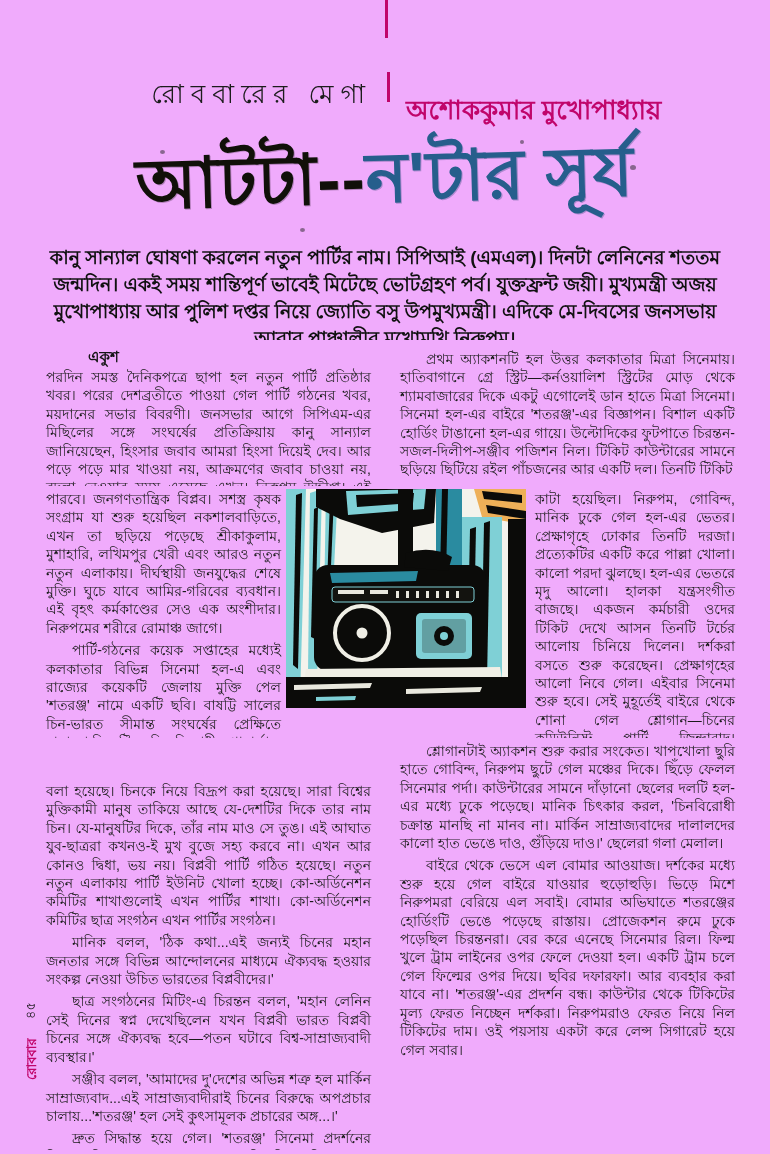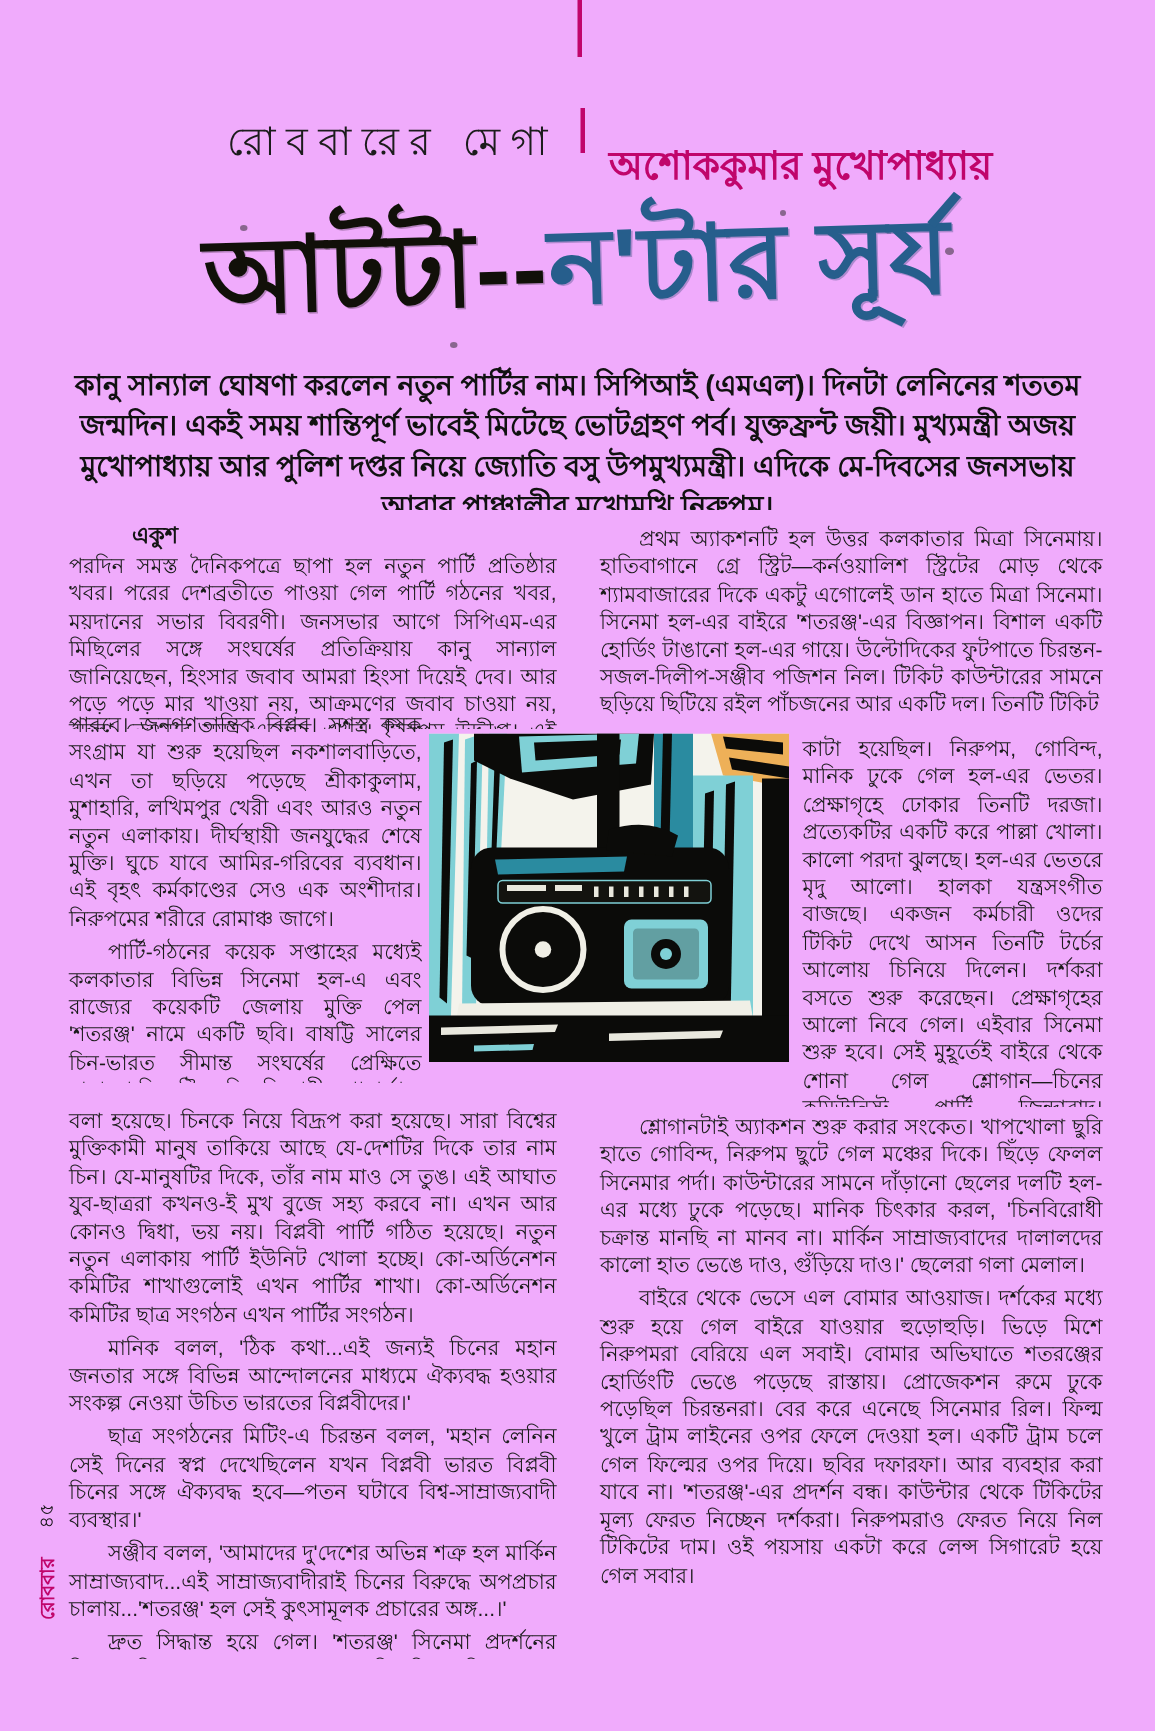--- a/index.html
+++ b/index.html
@@ -44,22 +44,22 @@
   
   .body-text{font-size:14px;line-height:18.4px;text-align:justify;color:#1b1b1b;}
   .body-text p{margin:4px;}
   .body-text p.indent{text-indent:26px;}
   .chapter-heading{
     position:absolute;left:42px;top:345px;width:200px;
     font-size:15px;font-weight:bold;color:#141414;margin-left:46px;
   }
   .seg{position:absolute;overflow:hidden;}
   .l-seg1{left:42px;top:364px;width:333px;height:122px;}
-  .l-seg2{left:42px;top:470px;width:243px;height:252px;}
-  .l-seg3{left:42px;top:734px;width:333px;height:372px;}
+  .l-seg2{left:42px;top:486px;width:243px;height:252px;}
+  .l-seg3{left:42px;top:778px;width:333px;height:372px;}
   .r-seg1{left:396px;top:346px;width:343px;height:140px;}
   .r-seg2{left:531px;top:486px;width:208px;height:252px;}
   .r-seg3{left:396px;top:738px;width:343px;height:378px;}
   
   .illustration{position:absolute;left:286px;top:489px;width:240px;height:219px;}
   
   .folio{
     position:absolute;left:24px;top:996px;width:20px;height:26px;
     font-size:13px;color:#111;transform:rotate(-90deg);transform-origin:center;
   }

